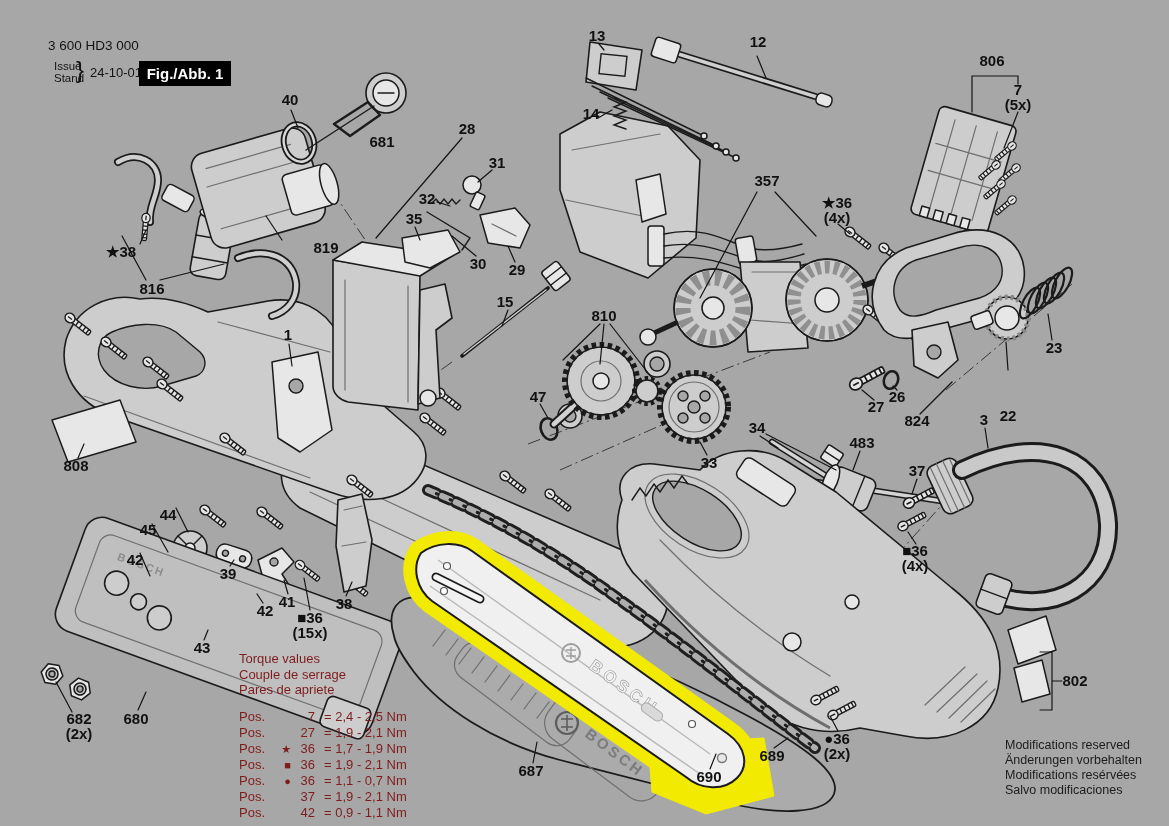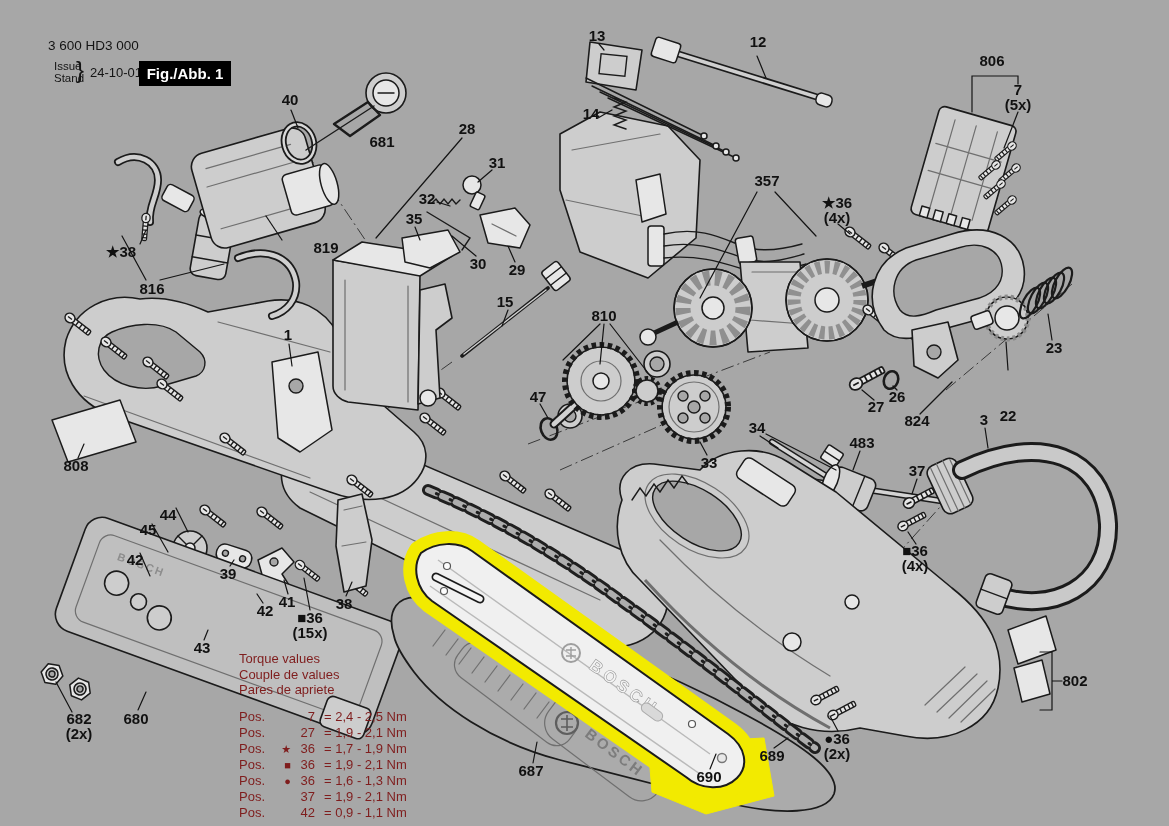--- a/index.html
+++ b/index.html
@@ -510,21 +510,21 @@
   <div>Issue</div>
   <div>Stand</div>
 </div>
 <div class="hdr-brace">}</div>
 <div class="hdr-date">24-10-01</div>
 <div class="figbox">Fig./Abb. 1</div>
 
 <div class="torque">
   <div class="title">
         <div>Torque values</div>
-        <div>Couple de values</div>
+        <div>Couple de serrage</div>
         <div>Pares de apriete</div>
       </div>
   <div>
         <div class="t-row">
           <span class="t-pos">Pos.</span>
           <span class="t-sym"></span>
           <span class="t-num">7</span>
           <span class="t-val">= 2,4 - 2,5 Nm</span>
         </div>
         <div class="t-row">
@@ -542,37 +542,43 @@
         <div class="t-row">
           <span class="t-pos">Pos.</span>
           <span class="t-sym">■</span>
           <span class="t-num">36</span>
           <span class="t-val">= 1,9 - 2,1 Nm</span>
         </div>
         <div class="t-row">
           <span class="t-pos">Pos.</span>
           <span class="t-sym">●</span>
           <span class="t-num">36</span>
-          <span class="t-val">= 1,6 - 1,3 Nm</span>
+          <span class="t-val">= 1,1 - 0,7 Nm</span>
         </div>
         <div class="t-row">
           <span class="t-pos">Pos.</span>
           <span class="t-sym"></span>
           <span class="t-num">37</span>
           <span class="t-val">= 1,9 - 2,1 Nm</span>
         </div>
         <div class="t-row">
           <span class="t-pos">Pos.</span>
           <span class="t-sym"></span>
           <span class="t-num">42</span>
           <span class="t-val">= 0,9 - 1,1 Nm</span>
         </div>
       </div>
 </div>
 
+<div class="footer">
+      <div>Modifications reserved</div>
+      <div>Änderungen vorbehalten</div>
+      <div>Modifications resérvées</div>
+      <div>Salvo modificaciones</div>
+    </div>
 
 <div id="labels">
       <div class="plabel" style="left: 290px; top: 100px;">
         <div>40</div>
       </div>
       <div class="plabel" style="left: 382px; top: 142px;">
         <div>681</div>
       </div>
       <div class="plabel" style="left: 467px; top: 129px;">
         <div>28</div>

